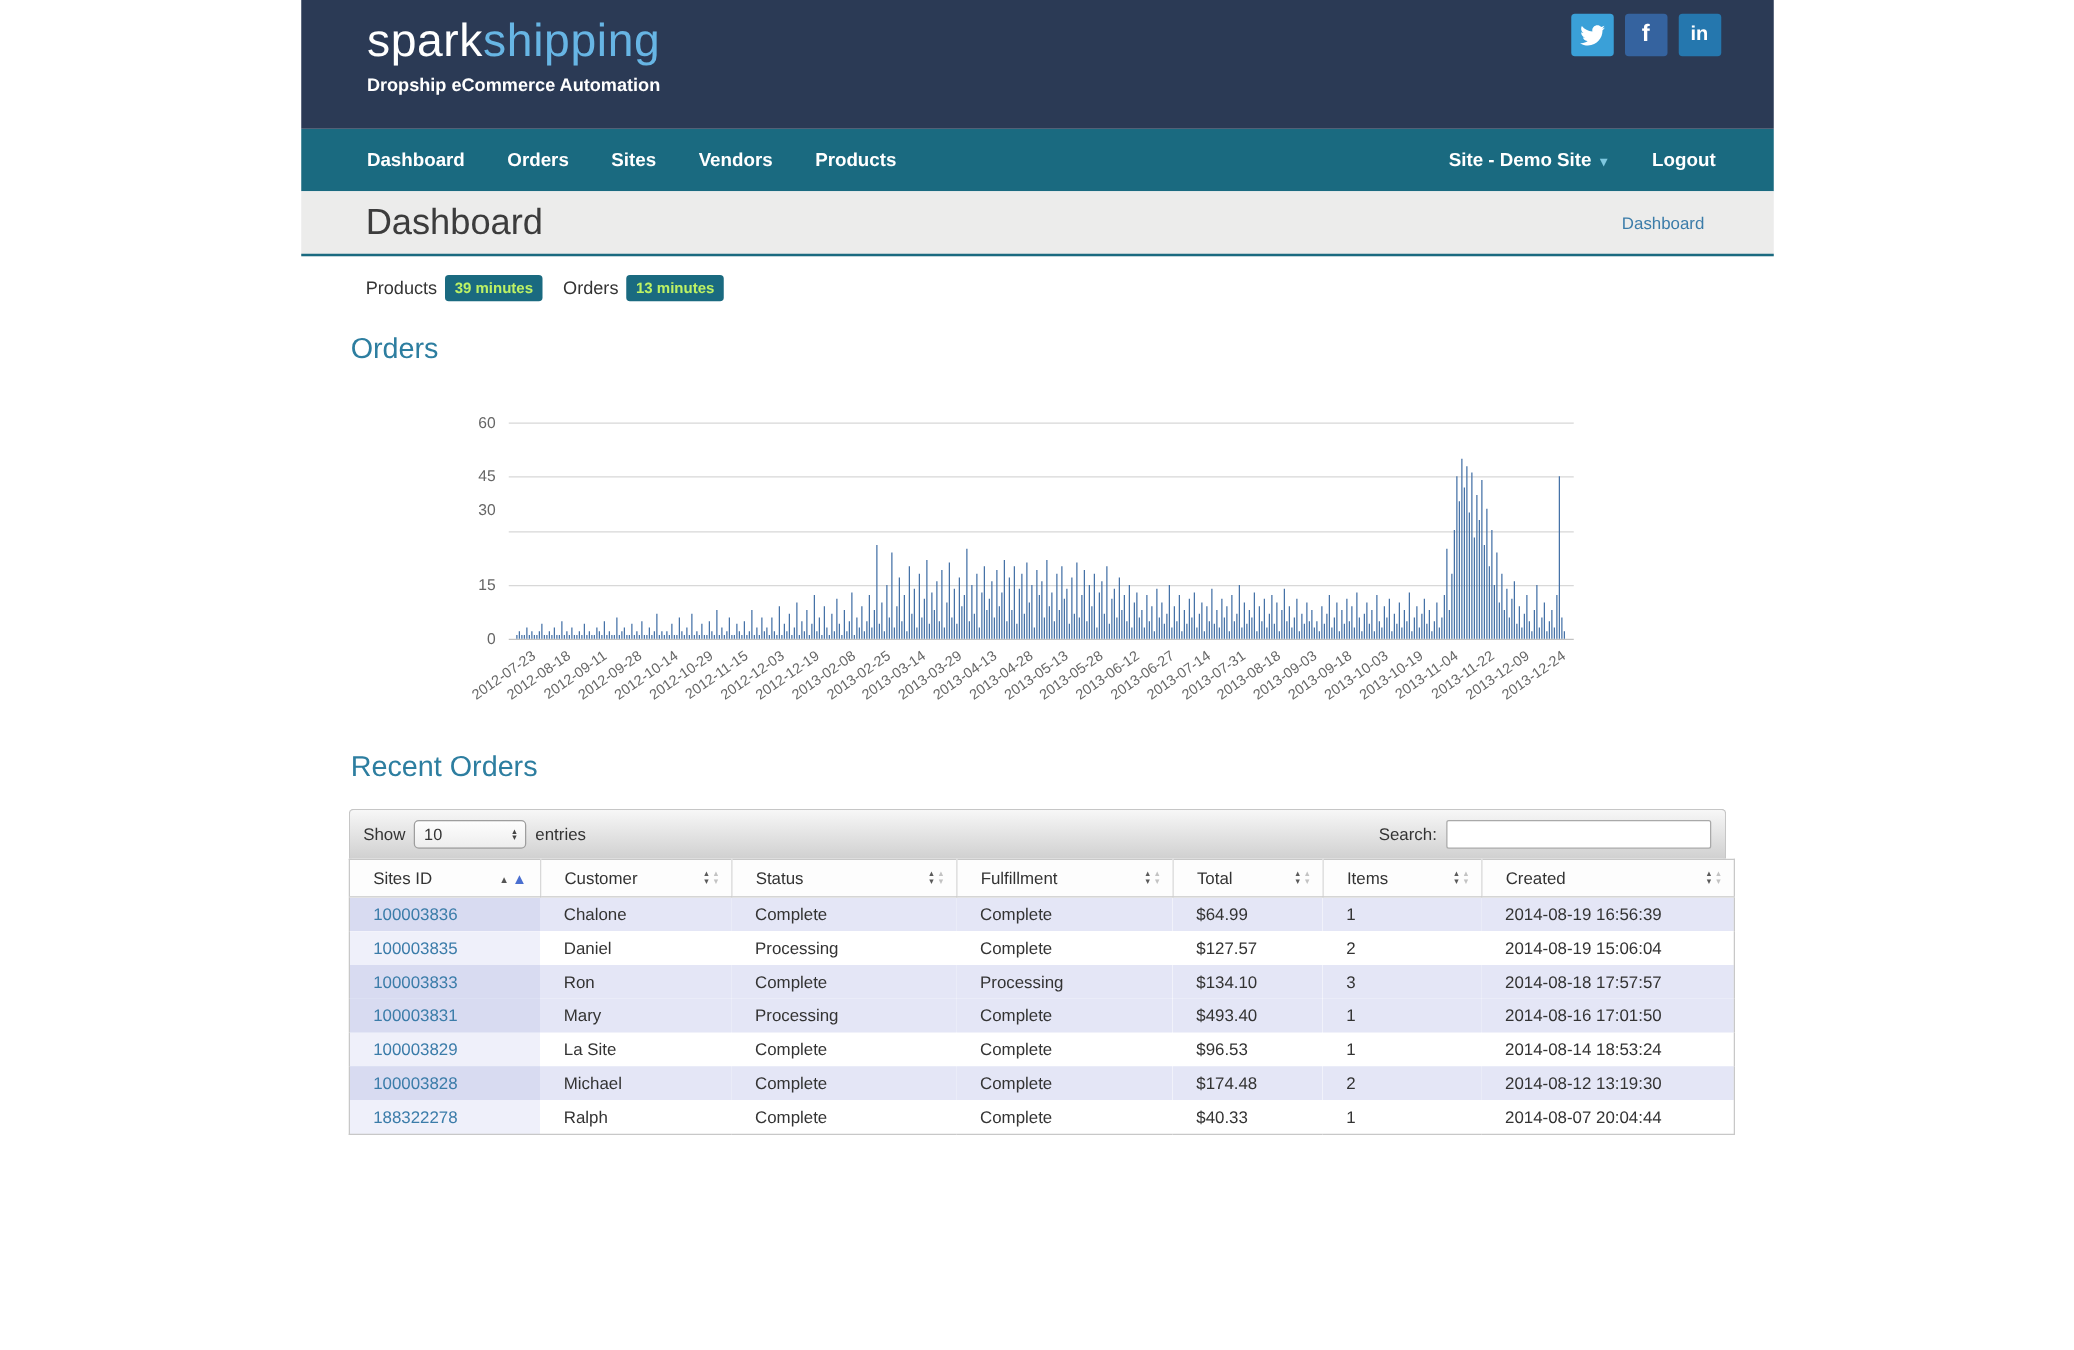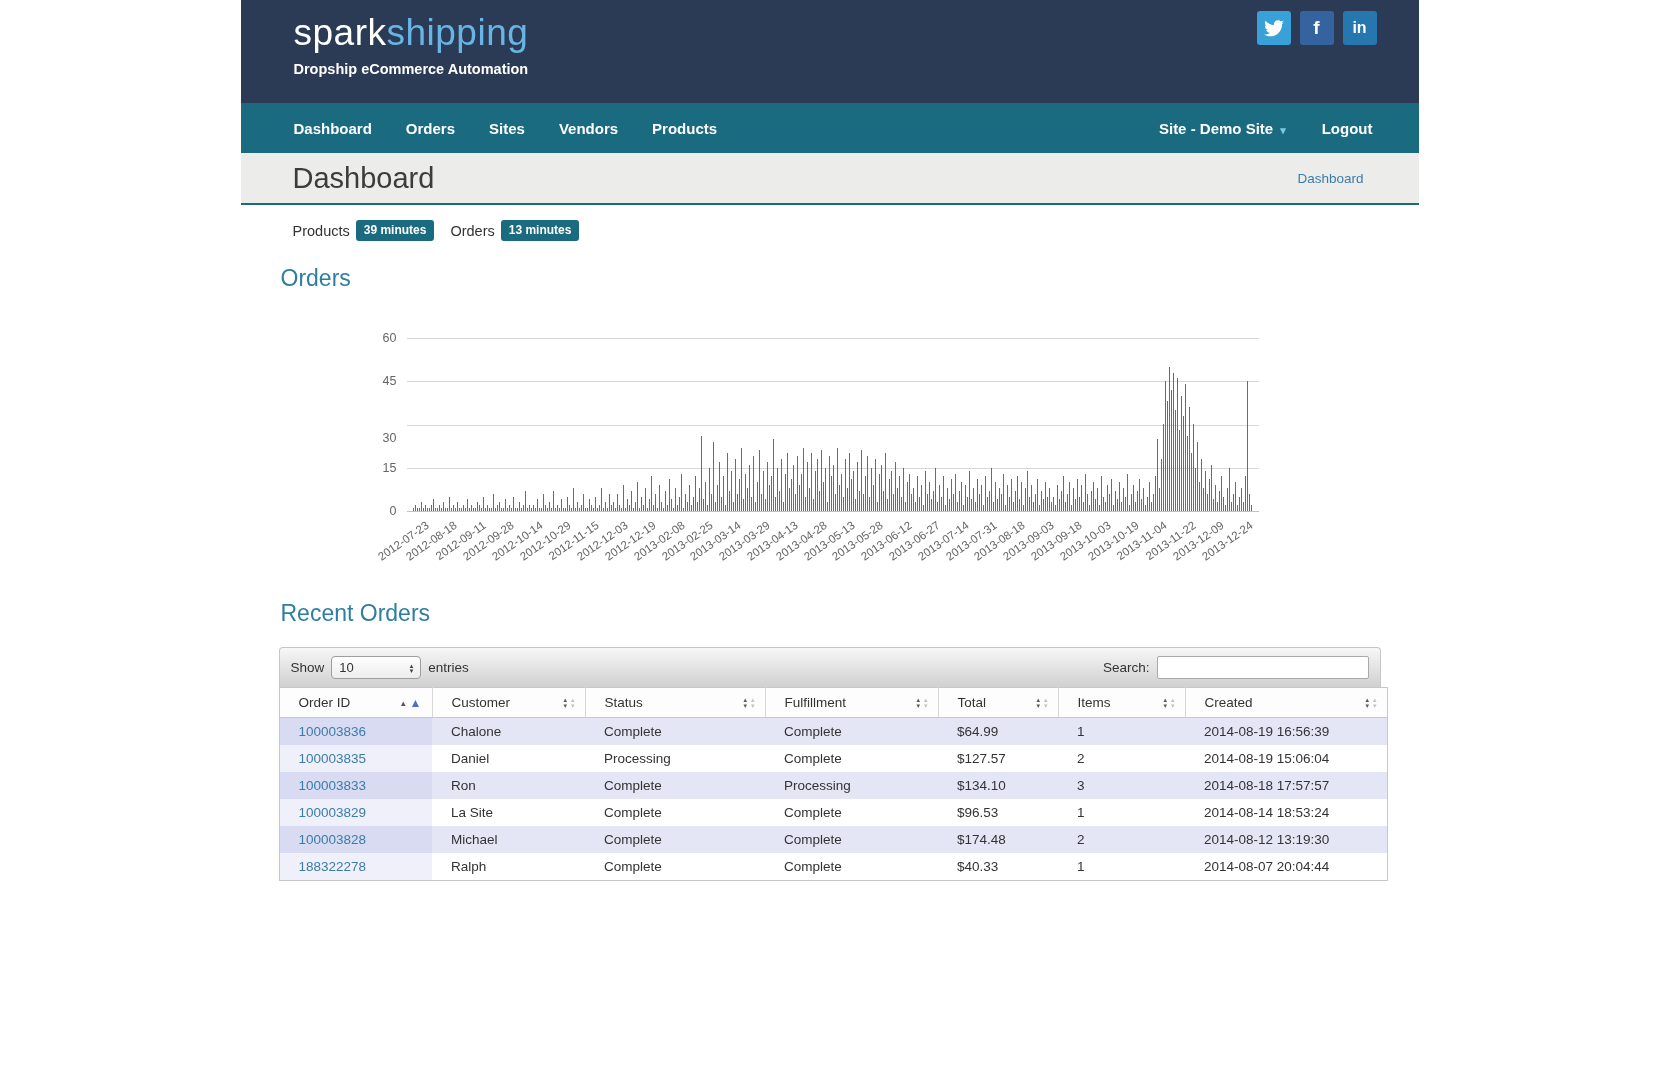--- a/index.html
+++ b/index.html
@@ -27,21 +27,21 @@
 
   
   .titlebar { background:#ececeb; height:52px; border-bottom:2px solid #1a6a80; display:flex; align-items:center; justify-content:space-between; padding:0 55px 0 52px; }
   .titlebar h1 { font-size:29px; font-weight:300; color:#3c3c3c; margin:0; }
   .breadcrumb { color:#3b7ca9; font-size:13.5px; cursor:pointer; text-decoration:none; }
 
   
   .badges { margin:15px 0 0 52px; display:flex; align-items:center; gap:16px; }
   .badge-group { display:flex; align-items:center; gap:6px; }
   .badge-label { font-size:14.5px; color:#333; }
-  .badge { background:#1a6a80; color:#ffffff; font-weight:700; font-size:12px; padding:3px 8px 4px; border-radius:3px;text-align:center; }
+  .badge { background:#1a6a80; color:#bef264; font-weight:700; font-size:12px; padding:3px 8px 4px; border-radius:3px;text-align:center; }
 
   .section-heading { color:#2d7ea0; font-size:23px; font-weight:400; margin:24px 0 0 40px; }
 
   
   .chart { margin:46px 0 0 100px; }
   .chart-plot-row { display:flex; }
   .y-gutter { width:66px; position:relative; height:174px; }
   .y-label { position:absolute; right:10px; transform:translateY(-50%); font-size:12.5px; color:#666; }
   .plot { position:relative; width:852px; height:174px; }
   .gridline { position:absolute; left:0; right:0; height:1px; background:#d8d8d8; }
@@ -140,21 +140,21 @@
         </span>
       </div>
 
     <h2 class="section-heading">Orders</h2>
 
     <div class="chart">
       <div class="chart-plot-row">
         <div class="y-gutter" id="y-gutter">
             <span class="y-label" style="top: 0px;">60</span>
             <span class="y-label" style="top: 43px;">45</span>
-            <span class="y-label" style="top: 100px;">30</span>
+            <span class="y-label" style="top: 70px;">30</span>
             <span class="y-label" style="top: 130px;">15</span>
             <span class="y-label" style="top: 173px;">0</span>
           </div>
         <div class="plot" id="plot">
             <div class="gridline zero" style="top: 173px;"></div>
             <div class="gridline" style="top: 130px;"></div>
             <div class="gridline" style="top: 87px;"></div>
             <div class="gridline" style="top: 43px;"></div>
             <div class="gridline" style="top: 0px;"></div>
           <div class="bars" id="bars">
@@ -643,21 +643,21 @@
             <col style="width: 180px;">
             <col style="width: 173px;">
             <col style="width: 120px;">
             <col style="width: 127px;">
             <col style="width: 202px;">
           </colgroup>
         <thead>
             <tr id="thead-row">
               <th>
                 <div class="th-inner">
-                  <span>Order ID</span>
+                  <span>Sites ID</span>
                   <span class="sort-pair">
                     <span class="sort-asc-small">▴</span>
                     <span class="sort-asc-big">▲</span>
                   </span>
                 </div>
               </th>
               <th>
                 <div class="th-inner">
                   <span>Customer</span>
                   <span class="sort-pair">
@@ -770,20 +770,29 @@
             </tr>
             <tr class="odd">
               <td class="col0"><span>100003833</span></td>
               <td class="col1">Ron</td>
               <td class="col2">Complete</td>
               <td class="col3">Processing</td>
               <td class="col4">$134.10</td>
               <td class="col5">3</td>
               <td class="col6">2014-08-18 17:57:57</td>
             </tr>
+            <tr class="odd">
+              <td class="col0"><span>100003831</span></td>
+              <td class="col1">Mary</td>
+              <td class="col2">Processing</td>
+              <td class="col3">Complete</td>
+              <td class="col4">$493.40</td>
+              <td class="col5">1</td>
+              <td class="col6">2014-08-16 17:01:50</td>
+            </tr>
             <tr class="even">
               <td class="col0"><span>100003829</span></td>
               <td class="col1">La Site</td>
               <td class="col2">Complete</td>
               <td class="col3">Complete</td>
               <td class="col4">$96.53</td>
               <td class="col5">1</td>
               <td class="col6">2014-08-14 18:53:24</td>
             </tr>
             <tr class="odd">

